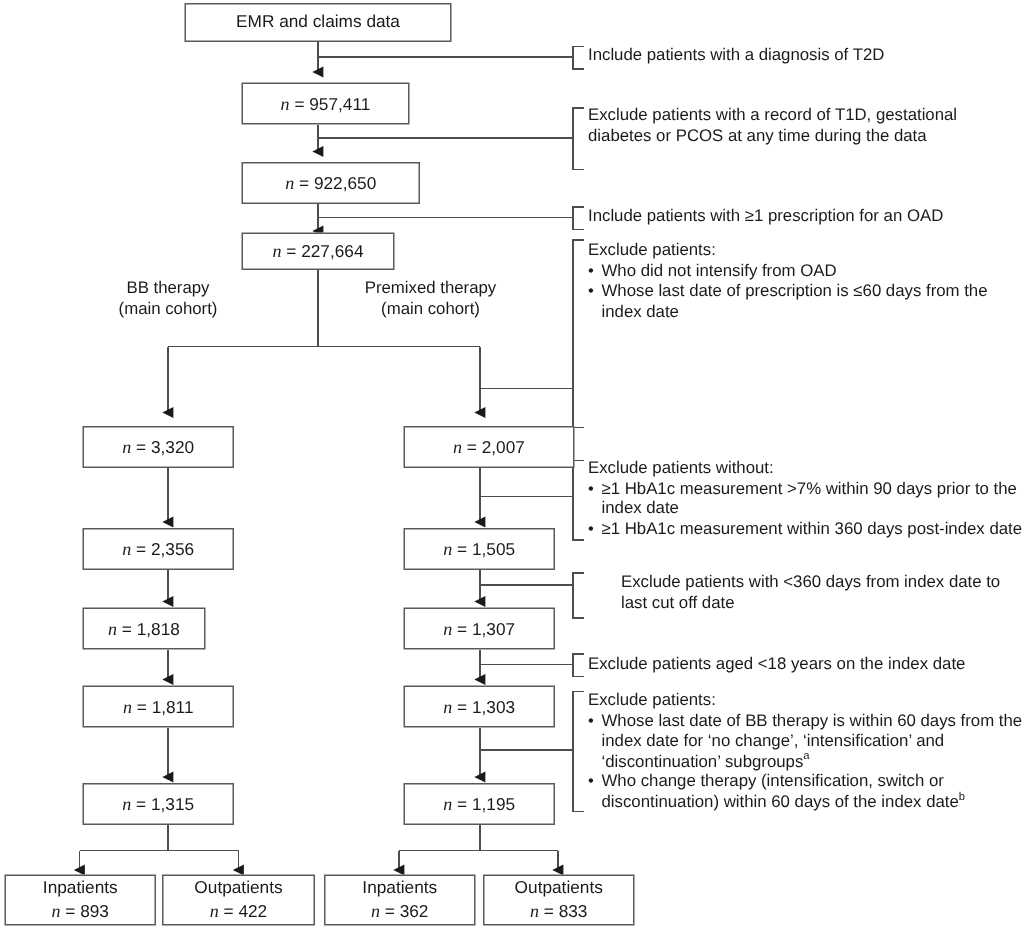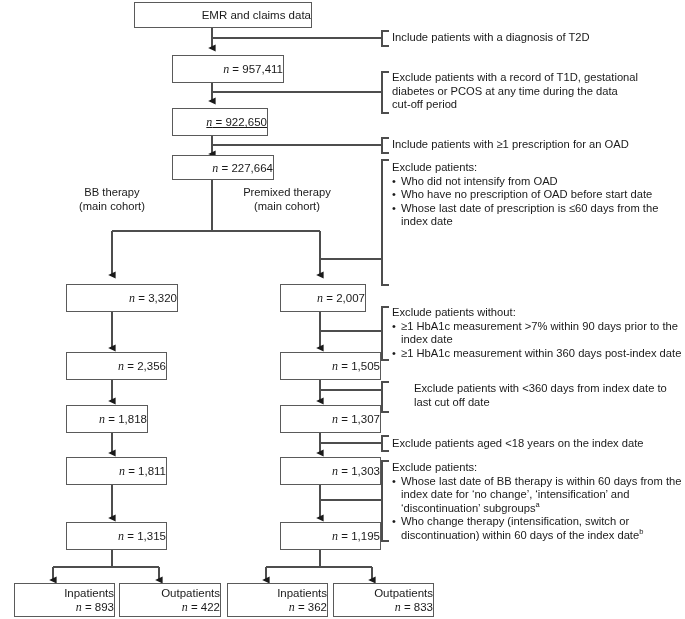--- a/index.html
+++ b/index.html
@@ -12,27 +12,26 @@
   #canvas{position:absolute;left:0;top:0;width:685px;height:619px;}
   svg.lines{position:absolute;left:0;top:0;width:685px;height:619px;pointer-events:none;}
 
   .box{
     position:absolute;
     border:1px solid #5a5a5a;
     background:#ffffff;
     box-sizing:border-box;
     display:flex;
     flex-direction:column;
-    align-items:flex-end;
+    align-items:center;
     justify-content:center;
     font-size:11.5px;
     line-height:14px;
     text-align:center;
     white-space:nowrap;
-    margin-left:11px;
   }
   .box .nval{font-size:11.5px;}
   .box .nval i{font-style:italic;font-family:"Liberation Serif","DejaVu Serif",serif;font-size:12px;}
   .box .plabel{font-size:11.5px;line-height:14.5px;}
 
   .branch-label{
     position:absolute;
     font-size:11.2px;
     line-height:13.5px;
     text-align:center;
@@ -127,54 +126,54 @@
   </svg>
 
   <div class="box" style="left:123px;top:2px;width:178px;height:26px;">
     <span class="plabel">EMR and claims data</span>
   </div>
 
   <div class="box" style="left:161px;top:55px;width:112px;height:28px;">
     <span class="nval"><i>n</i>&nbsp;=&nbsp;957,411</span>
   </div>
 
-  <div class="box" style="left:161px;top:108px;width:96px;height:28px;text-decoration:underline;">
+  <div class="box" style="left:161px;top:108px;width:119px;height:28px;">
     <span class="nval"><i>n</i>&nbsp;=&nbsp;922,650</span>
   </div>
 
   <div class="box" style="left:161px;top:155px;width:102px;height:25px;">
     <span class="nval"><i>n</i>&nbsp;=&nbsp;227,664</span>
   </div>
 
   <div class="branch-label" style="left:60px;top:186px;width:104px;">
     <div>BB therapy</div>
     <div>(main cohort)</div>
   </div>
   <div class="branch-label" style="left:222px;top:186px;width:130px;">
     <div>Premixed therapy</div>
     <div>(main cohort)</div>
   </div>
 
-  <div class="box" style="left:55px;top:284px;width:112px;height:28px;">
+  <div class="box" style="left:55px;top:284px;width:101px;height:28px;">
     <span class="nval"><i>n</i>&nbsp;=&nbsp;3,320</span>
   </div>
   <div class="box" style="left:55px;top:352px;width:101px;height:28px;">
     <span class="nval"><i>n</i>&nbsp;=&nbsp;2,356</span>
   </div>
   <div class="box" style="left:55px;top:405px;width:82px;height:28px;">
     <span class="nval"><i>n</i>&nbsp;=&nbsp;1,818</span>
   </div>
   <div class="box" style="left:55px;top:457px;width:101px;height:28px;">
     <span class="nval"><i>n</i>&nbsp;=&nbsp;1,811</span>
   </div>
   <div class="box" style="left:55px;top:522px;width:101px;height:28px;">
     <span class="nval"><i>n</i>&nbsp;=&nbsp;1,315</span>
   </div>
 
-  <div class="box" style="left:269px;top:284px;width:86px;height:28px;">
+  <div class="box" style="left:269px;top:284px;width:114px;height:28px;">
     <span class="nval"><i>n</i>&nbsp;=&nbsp;2,007</span>
   </div>
   <div class="box" style="left:269px;top:352px;width:101px;height:28px;">
     <span class="nval"><i>n</i>&nbsp;=&nbsp;1,505</span>
   </div>
   <div class="box" style="left:269px;top:405px;width:101px;height:28px;">
     <span class="nval"><i>n</i>&nbsp;=&nbsp;1,307</span>
   </div>
   <div class="box" style="left:269px;top:457px;width:101px;height:28px;">
     <span class="nval"><i>n</i>&nbsp;=&nbsp;1,303</span>
@@ -200,32 +199,30 @@
     <span class="nval"><i>n</i>&nbsp;=&nbsp;833</span>
   </div>
 
   <div class="note" style="left:392px;top:31px;width:290px;">
     <span>Include patients with a diagnosis of T2D</span>
   </div>
 
   <div class="note" style="left:392px;top:71px;width:292px;">
     <div>Exclude patients with a record of T1D, gestational</div>
     <div>diabetes or PCOS at any time during the data</div>
-    <div>cut-off period</div>
   </div>
 
   <div class="note" style="left:392px;top:138px;width:290px;">
     <span>Include patients with ≥1 prescription for an OAD</span>
   </div>
 
   <div class="note" style="left:392px;top:161px;width:292px;">
     <span class="hdr">Exclude patients:</span>
     <ul>
       <li>Who did not intensify from OAD</li>
-      <li>Who have no prescription of OAD before start date</li>
       <li><span>Whose last date of prescription is ≤60 days from the index date</span></li>
     </ul>
   </div>
 
   <div class="note" style="left:392px;top:306px;width:292px;">
     <span class="hdr">Exclude patients without:</span>
     <ul>
       <li>≥1 HbA1c measurement &gt;7% within 90 days prior to the index date</li>
       <li>≥1 HbA1c measurement within 360 days post-index date</li>
     </ul>

